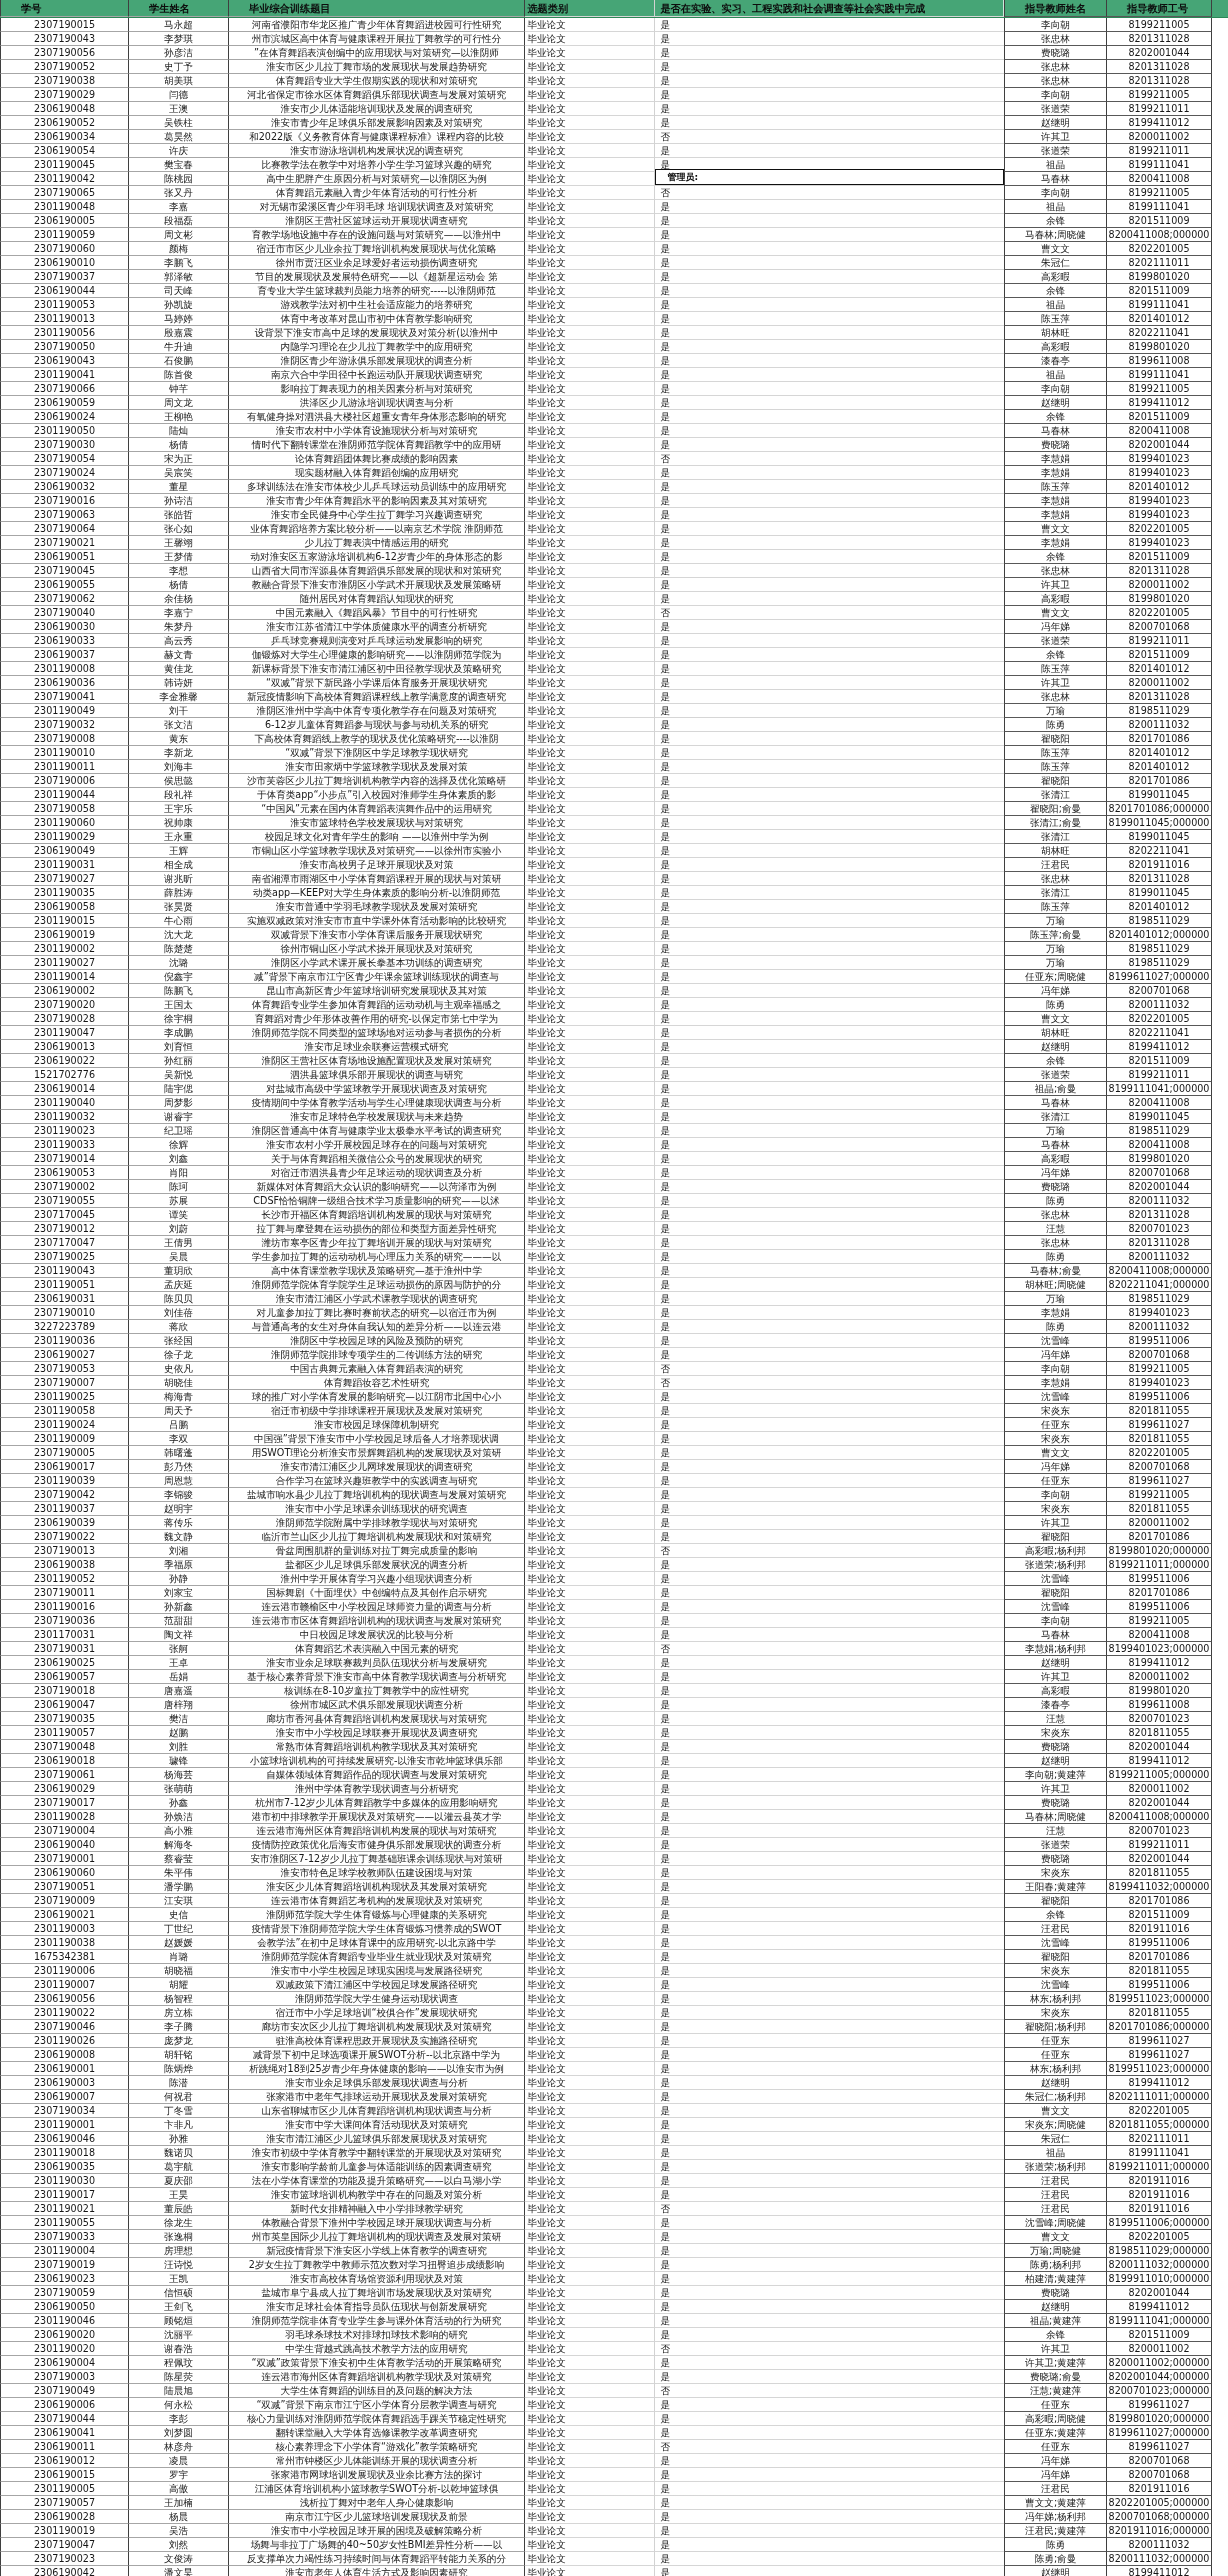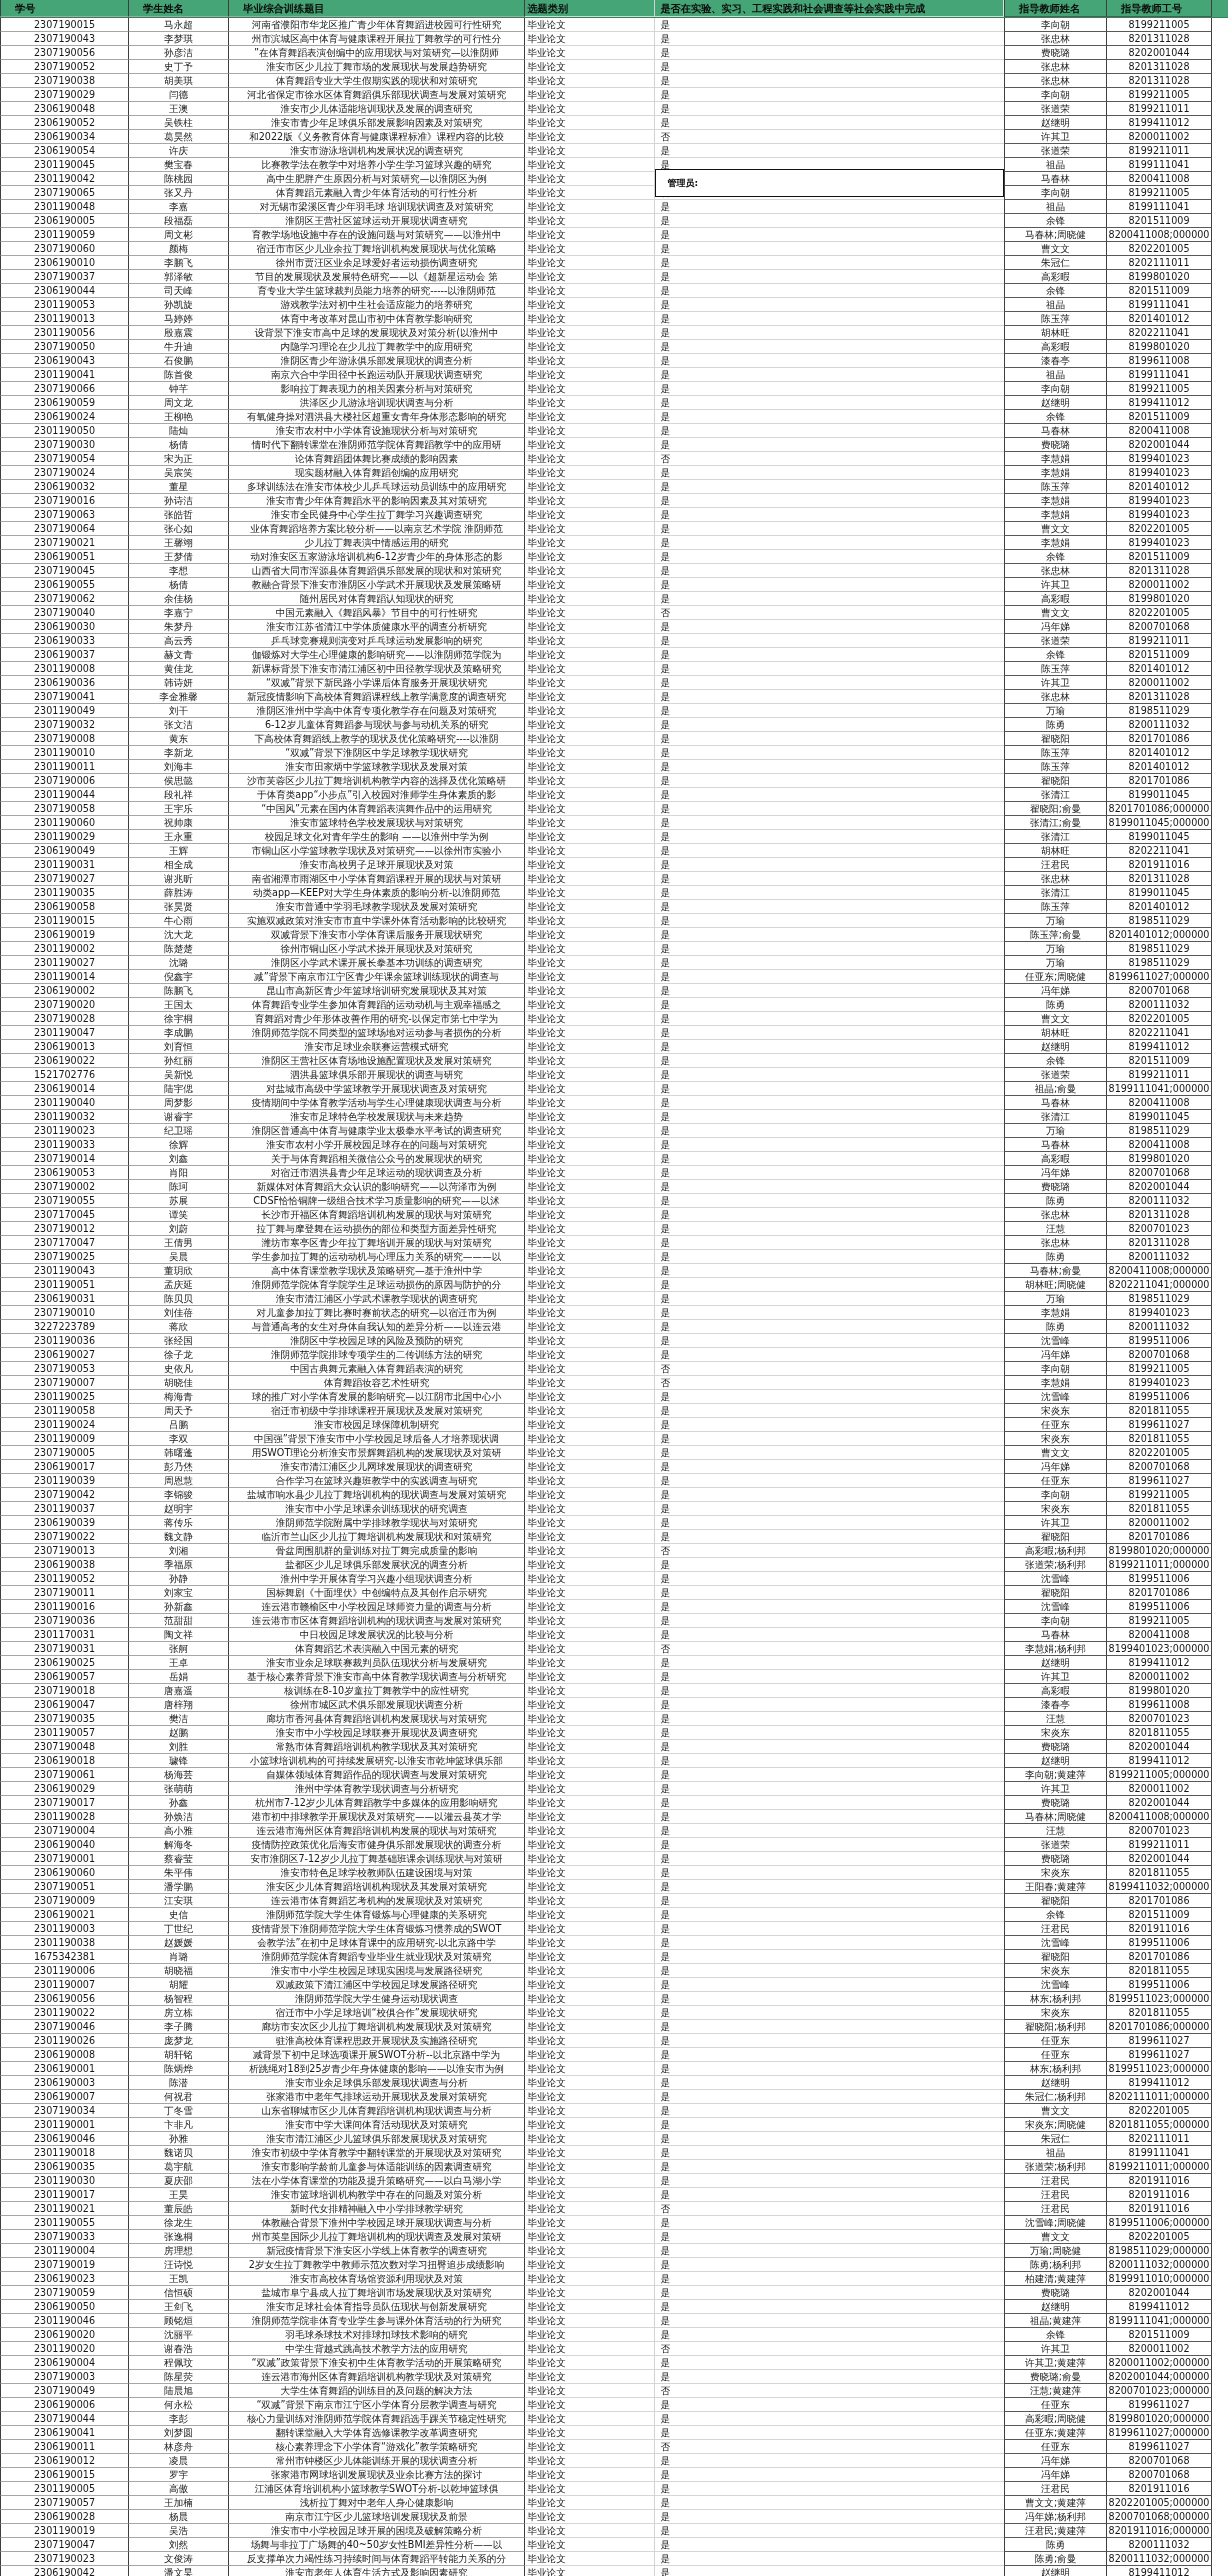--- a/index.html
+++ b/index.html
@@ -1,40 +1,40 @@
 <!DOCTYPE html>
 <html style="font-size:9.6px"><head>
 <meta charset="utf-8">
 <style>
   html,body{margin:0;padding:0;background:#ffffff;}
   body{width:1229px;font-family:"DejaVu Sans","Liberation Sans",sans-serif;}
   .sheet{position:relative;width:1229px;background:#fff;}
   .hdr{display:flex;height:17px;background:#46a576;border-bottom:0.6px solid #2c8757;}
   .hcell{box-sizing:border-box;height:17px;line-height:17px;font-size:10.2px;font-weight:700;color:#0d0d0d;
-         padding-left:14px;white-space:nowrap;overflow:hidden;border-right:0.6px solid rgba(255,255,255,.75);}
+         padding-left:20px;white-space:nowrap;overflow:hidden;border-right:0.6px solid rgba(255,255,255,.75);}
   .row{display:flex;height:14px;}
   .cell{box-sizing:border-box;height:14px;line-height:13.5px;font-size:9.6px;color:#161616;
         white-space:nowrap;overflow:hidden;text-align:center;}
   
   .c0{width:129px;} .c1{width:100px;} .c2{width:296px;} .c3{width:130px;}
   .c4{width:349px;} .c5{width:103px;} .c6{width:105px;}
   
   .c0{border-left:0.6px solid #3f3f3f;border-right:0.6px solid #3f3f3f;border-bottom:0.6px solid #a6a6a6;}
   .c1{border-right:0.6px solid #3f3f3f;border-bottom:0.6px solid #a6a6a6;}
   .c2{border-right:0.6px solid #3f3f3f;border-bottom:0.6px solid #a6a6a6;}
   .c3{border-right:0.6px solid #d2d2d2;border-bottom:0.6px solid #d6d6d6;text-align:left;padding-left:2.4px;}
   .c4{border-bottom:0.6px solid #d6d6d6;text-align:left;padding-left:5.4px;}
   .c5{border-left:0.6px solid #3f3f3f;border-right:0.6px solid #3f3f3f;border-bottom:0.6px solid #585858;}
   .c6{border-right:0.6px solid #3f3f3f;border-bottom:0.6px solid #585858;}
   
   .tail{display:flex;height:11.4px;}
   .tail .cell{border-bottom:none;}
   .tail .c2{border-right:0.6px solid #b5b5b5;}
   
-  .admin-box{position:absolute;left:655px;top:169px;width:349px;height:28px;box-sizing:border-box;
+  .admin-box{position:absolute;left:655px;top:169px;width:349px;height:16px;box-sizing:border-box;
              border:1.2px solid #111;background:#fff;z-index:6;display:flex;align-items:center;
              font-size:9px;font-weight:700;color:#0a0a0a;padding-left:11.4px;}
 </style>
 </head>
 <body>
 
 <div class="sheet">
   <div class="hdr">
     <div class="hcell c0">学号</div>
     <div class="hcell c1">学生姓名</div>

